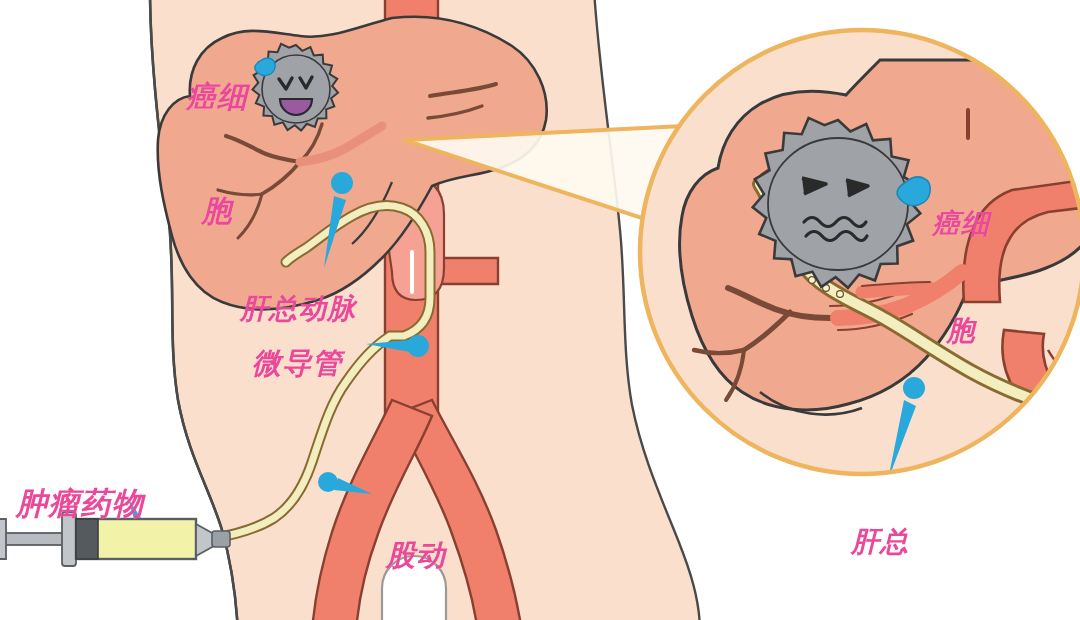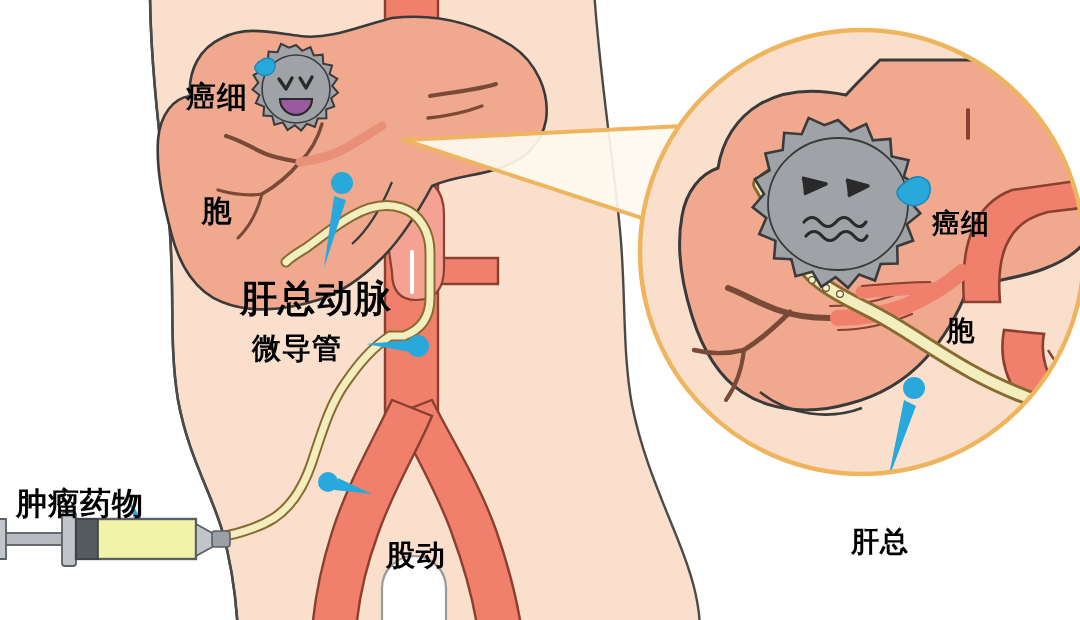--- a/index.html
+++ b/index.html
@@ -10,25 +10,26 @@
     position:relative;
     width:1080px;height:620px;
     background:#ffffff;
     overflow:hidden;
   }
   #stage svg{position:absolute;left:0;top:0;}
   .lbl{
     position:absolute;
     font-family:"DejaVu Sans","Liberation Sans",sans-serif;
     font-weight:bold;
-    color:#000000;
+    color:#ec4899;
     line-height:1.18;
     letter-spacing:1px;
     white-space:pre;
     text-shadow:0 0 1px rgba(255,255,255,0.35);
+    font-style:italic;
   }
 </style>
 </head>
 <body>
 
 <div id="stage">
 
 <svg width="1080" height="620" viewBox="0 0 1080 620" xmlns="http://www.w3.org/2000/svg">
 
   <defs>
@@ -350,23 +351,23 @@
 
 <div class="lbl" style="left:0px; top:398px; font-size:31px;">
   <div style="margin-top:14px; margin-left:16px;">肿瘤药物</div>
 </div>
 
 <div class="lbl" style="left:186px; top:8px; font-size:30px; text-align:center;">
   <div>癌细</div>
   <div style="margin-top:8px;">胞</div>
 </div>
 
-<div class="lbl" style="left:240px; top:277px; font-size:37px;">肝总动脉</div>
-
-<div class="lbl" style="left:252px; top:331px; font-size:29px;">微导管</div>
+<div class="lbl" style="left:240px; top:292px; font-size:28px;">肝总动脉</div>
+
+<div class="lbl" style="left:252px; top:346px; font-size:29px;">微导管</div>
 
 <div class="lbl" style="left:386px; top:470px; font-size:29px; text-align:center;">
   <div>股动</div>
   
 </div>
 
 <div class="lbl" style="left:932px; top:141px; font-size:28px; text-align:center;">
   <div>癌细</div>
   <div style="margin-top:8px;">胞</div>
 </div>

